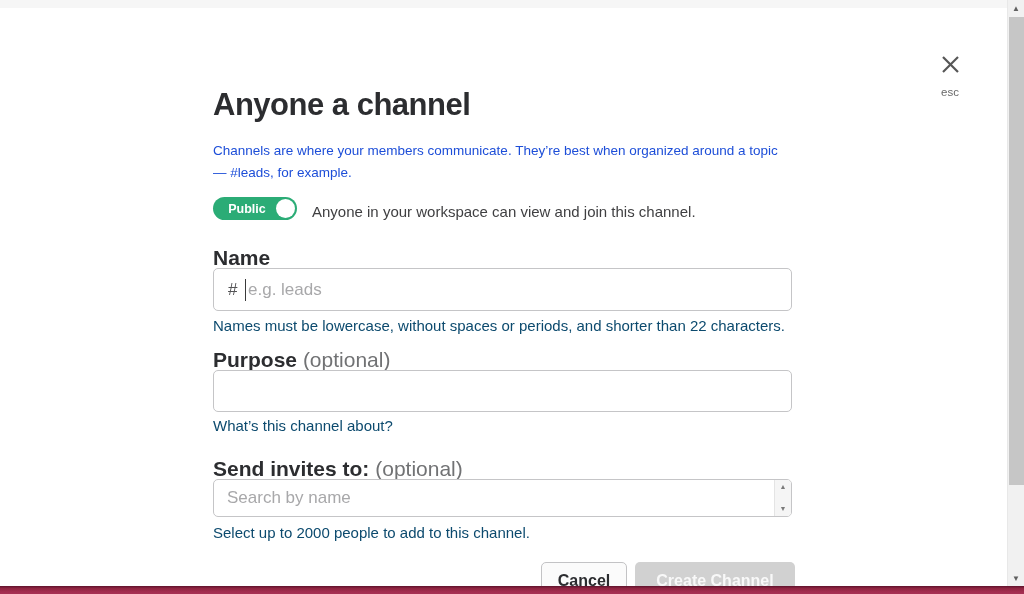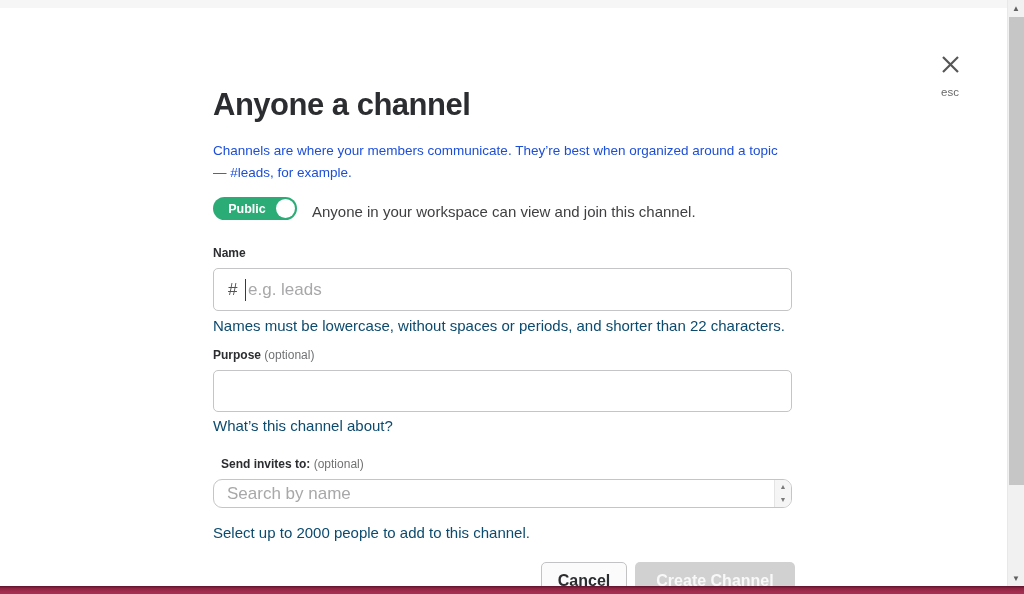--- a/index.html
+++ b/index.html
@@ -14,32 +14,32 @@
   .page-title { position: absolute; top: 87px; left: 0; font-size: 31px; font-weight: bold; color: #2c2d30; letter-spacing: -0.5px; }
 
   .desc { position: absolute; top: 140px; left: 0; width: 579px; font-size: 13.5px; line-height: 1.6; color: #1d4ed8; }
 
   .toggle-row { position: absolute; top: 197px; left: 0; width: 579px; display: flex; align-items: flex-end; }
   .toggle { position: relative; width: 84px; height: 23px; border-radius: 12px; background: #2bac76; cursor: pointer; display: flex; align-items: center; flex-shrink: 0; }
   .toggle-label { flex: 1; text-align: center; padding-right: 16px; color: #fff; font-weight: bold; font-size: 12.5px; }
   .toggle-knob { position: absolute; right: 2px; top: 2px; width: 19px; height: 19px; border-radius: 50%; background: #fff; }
   .toggle-desc { margin-left: 15px; font-size: 15px; color: #3f3f41; }
 
-  .field-label { font-size: 12px; font-weight: bold; color: #2c2d30; }
+  .field-label { font-size: 21px; font-weight: bold; color: #2c2d30; }
   .optional { font-weight: normal; color: #717274; }
   .hint { font-size: 15px; color: #0c4a6e; }
 
   .lbl-name    { position: absolute; top: 246px; left: 0; }
   .lbl-purpose { position: absolute; top: 348px; left: 0; }
-  .lbl-invites { position: absolute; top: 457px; left: 8px; }
+  .lbl-invites { position: absolute; top: 457px; left: 0; }
 
   .input-box { position: absolute; left: 0; width: 579px; background: #fff; border: 1px solid #c5c5c7; border-radius: 5px; overflow: hidden; }
   .name-box    { top: 268px; height: 43px; }
   .purpose-box { top: 370px; height: 42px; }
-  .invites-box { top: 479px; height: 29px; border-radius: 9px; }
+  .invites-box { top: 479px; height: 38px; }
 
   .hint-name    { position: absolute; top: 317px; left: 0; }
   .hint-purpose { position: absolute; top: 417px; left: 0; }
   .hint-invites { position: absolute; top: 524px; left: 0; }
 
   .hash { position: absolute; left: 14px; top: 50%; transform: translateY(-50%); font-size: 17px; color: #555557; }
   .caret { position: absolute; left: 31px; top: 10px; width: 1px; height: 22px; background: #3a3a3a; }
   .input-box input, .input-box textarea { border: none; outline: none; width: 100%; height: 100%; font-family: "Liberation Sans", sans-serif; font-size: 17px; color: #2c2d30; background: transparent; resize: none; }
   .name-box input { padding: 0 12px 0 34px; }
   .invites-box input { padding: 0 28px 0 13px; }

